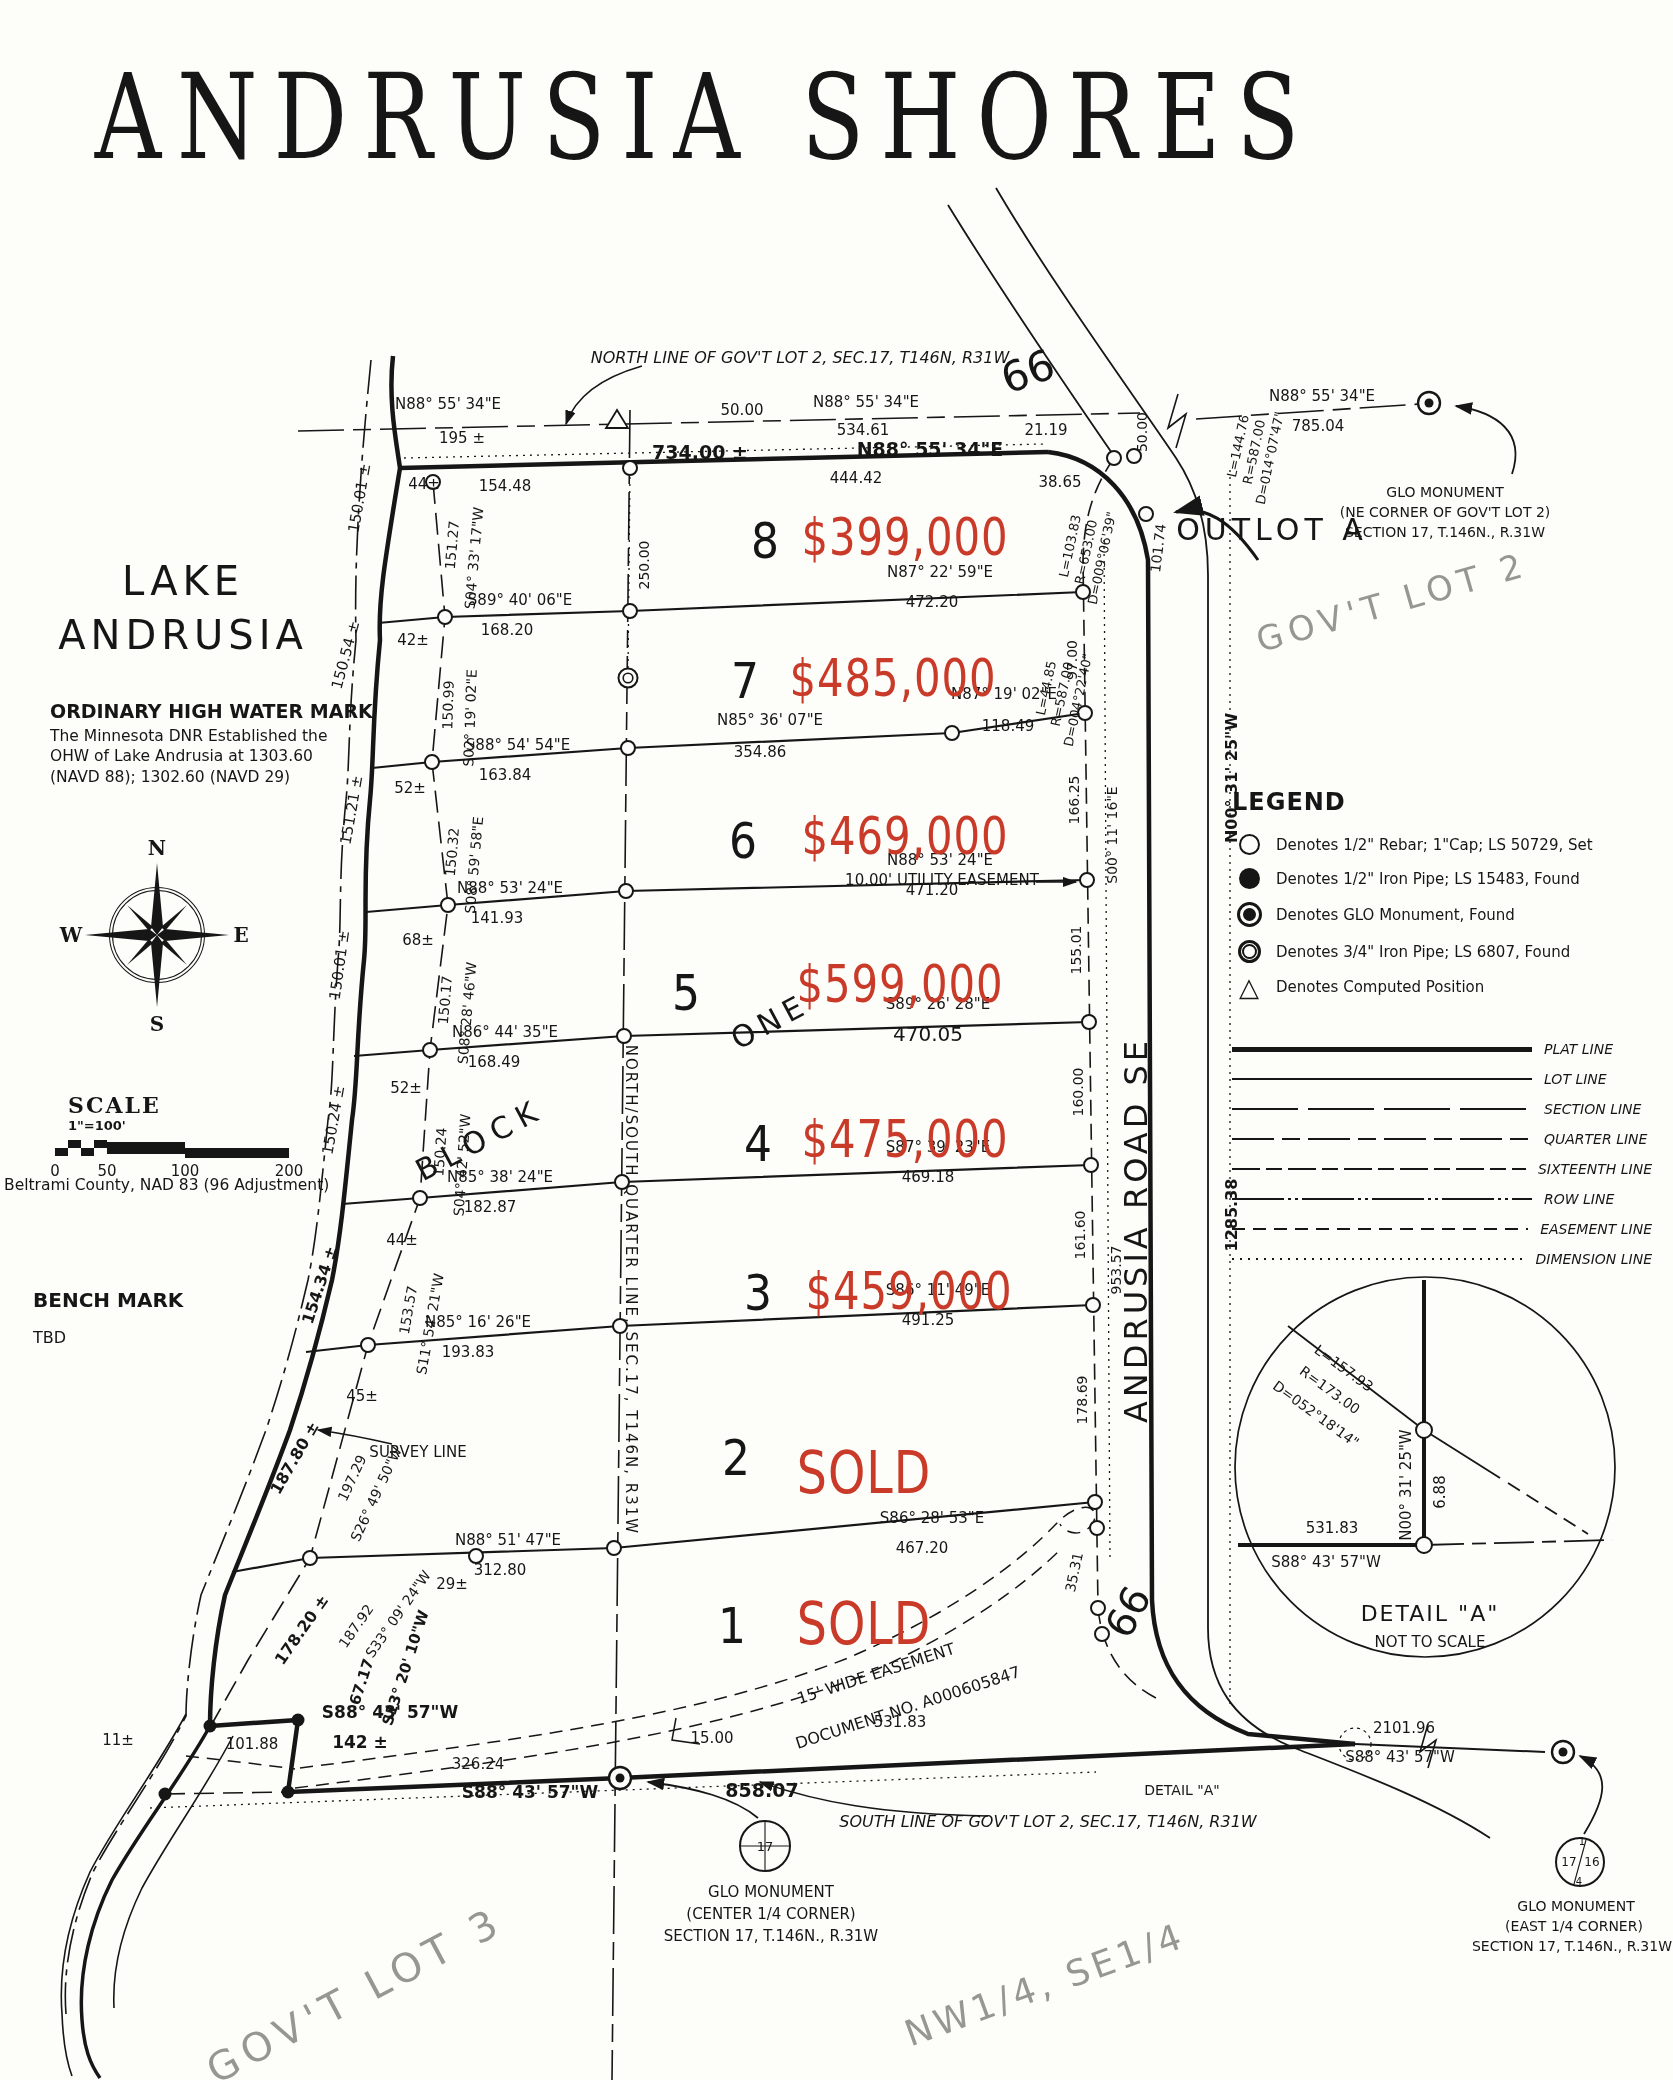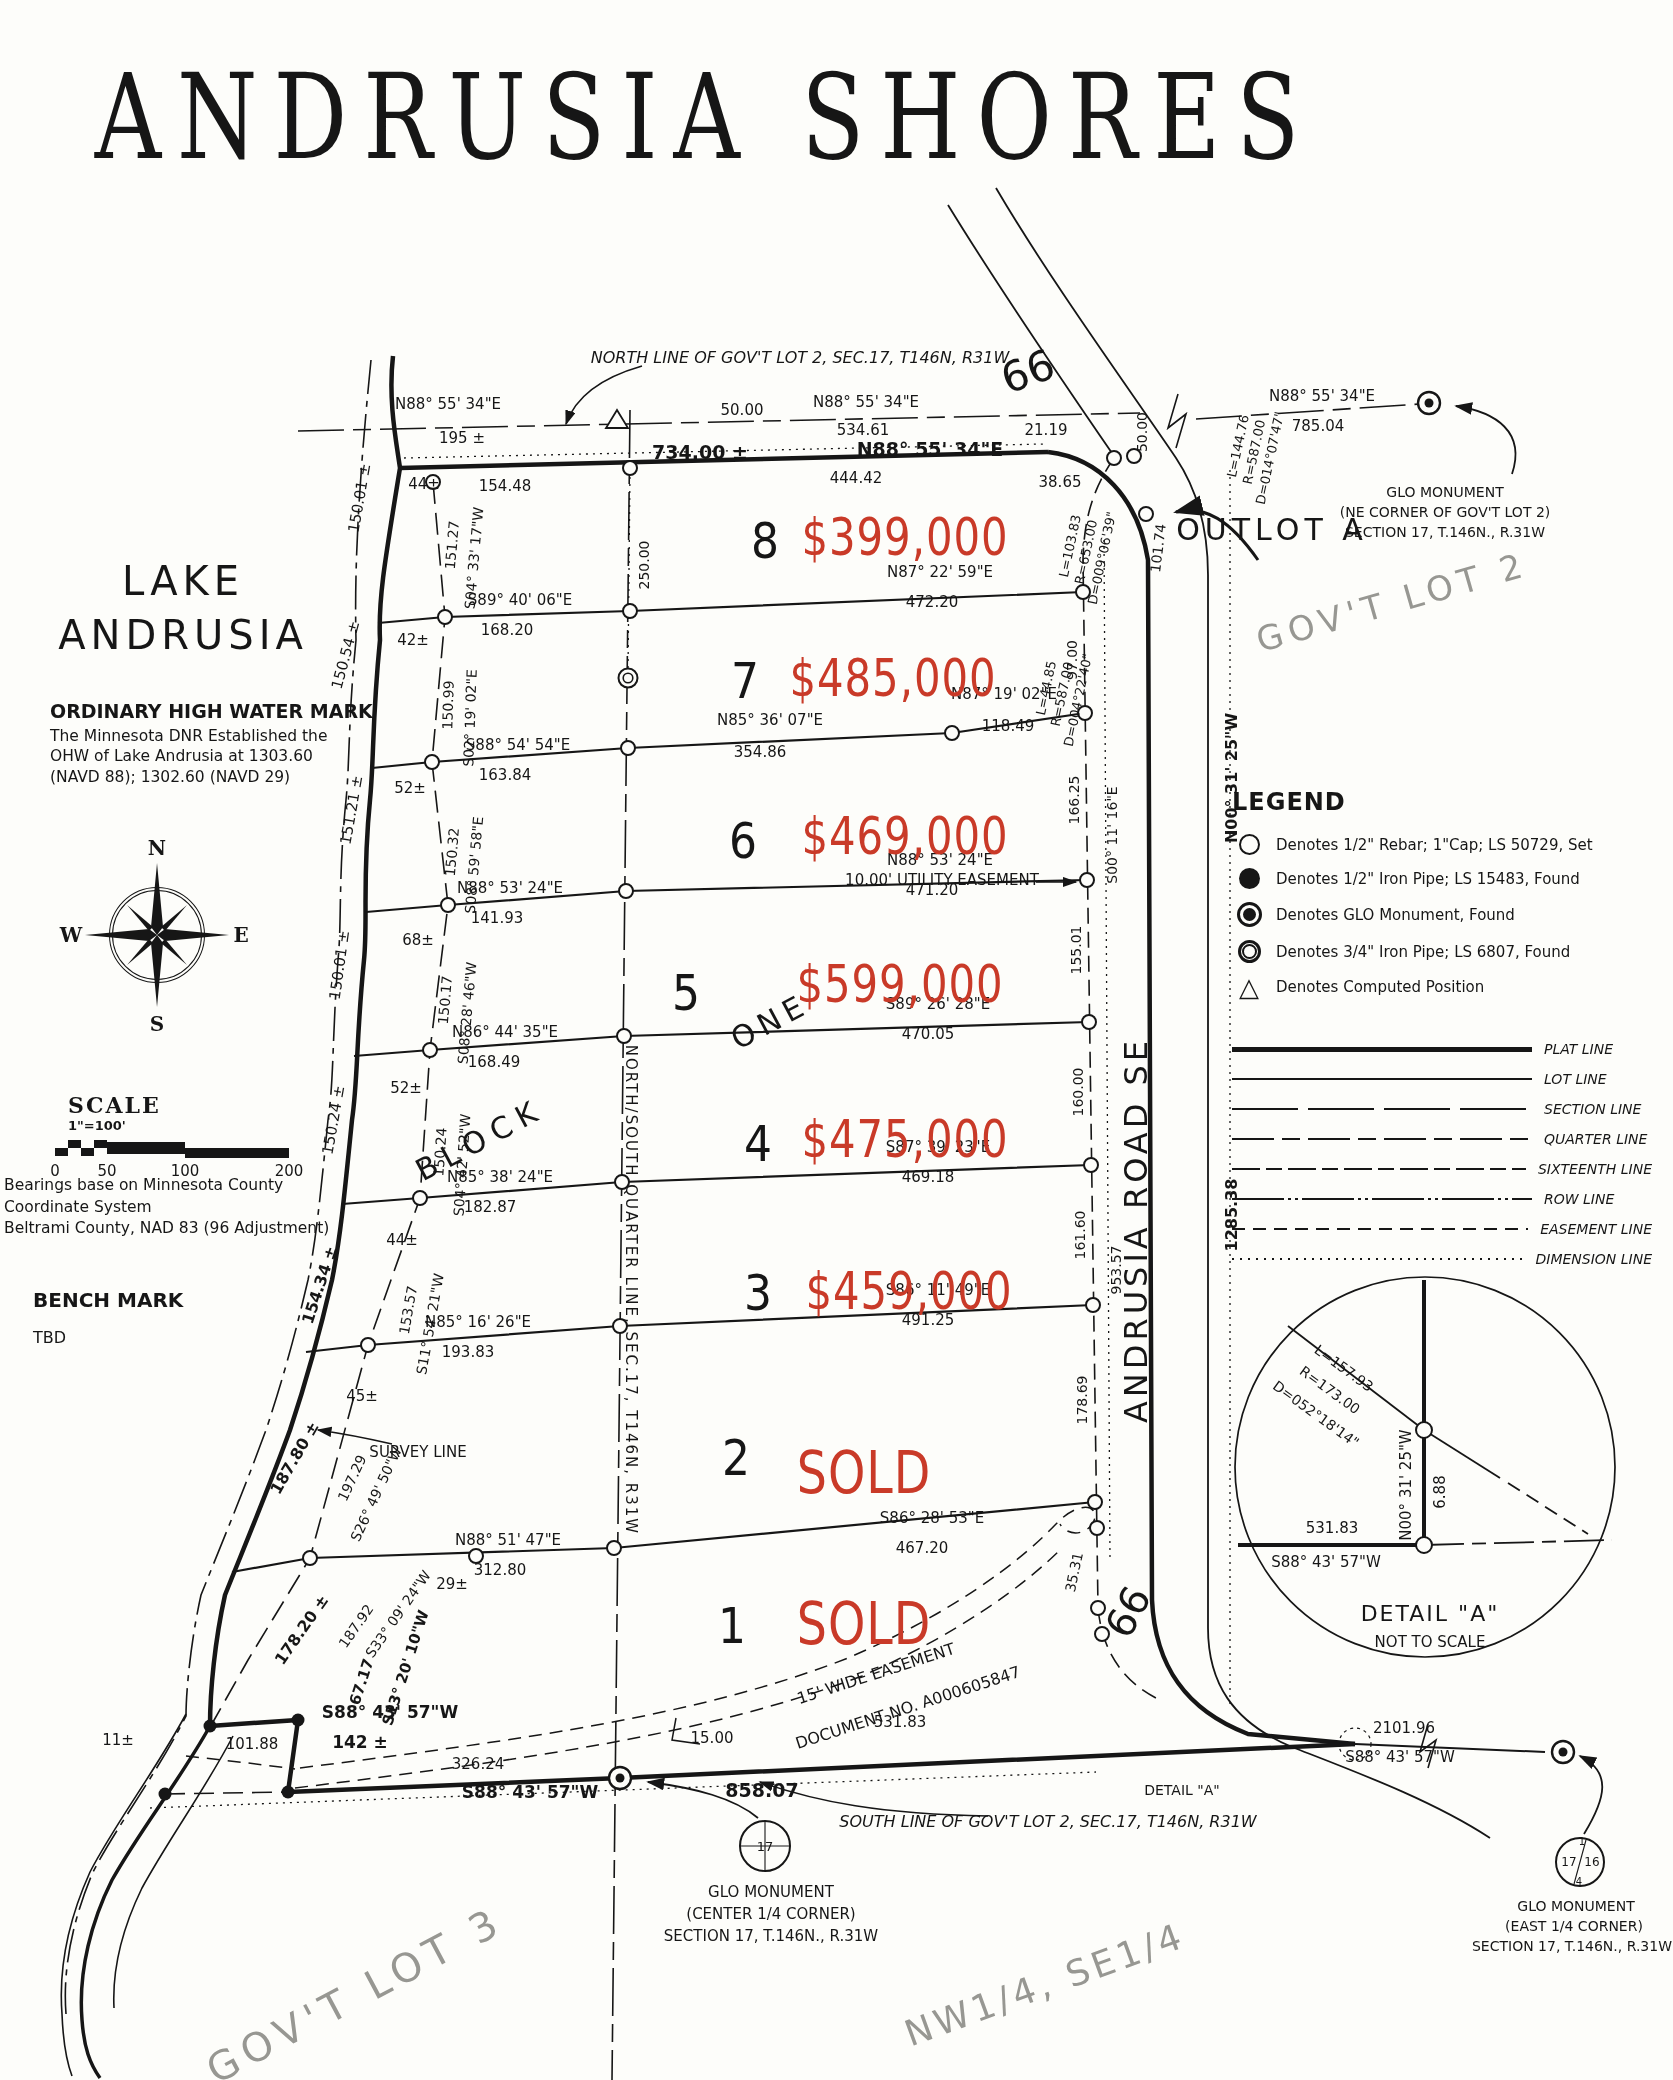--- a/index.html
+++ b/index.html
@@ -234,21 +234,20 @@
     <div>OHW of Lake Andrusia at 1303.60</div>
     <div>(NAVD 88); 1302.60 (NAVD 29)</div>
   </div>
 
   <div class="scalebox">
     <div class="sc-h">SCALE</div>
     <div class="sc-r">1"=100'</div>
   </div>
 
   <div class="bearings">
-    <div>Bearings base on Minnesota County Coordinate System</div>
     <div>Beltrami County, NAD 83 (96 Adjustment)</div>
   </div>
 
   <div class="bench">
     <h3>BENCH MARK</h3>
     <div>TBD</div>
   </div>
 
   <div class="legend">
     <h3>LEGEND</h3>
@@ -391,21 +390,21 @@
       <span class="ml" style="left: 418px; top: 940px; font-size: 15px; transform: translate(-50%, -50%) rotate(0deg);">68±</span>
       <span class="ml" style="left: 340px; top: 965px; font-size: 15px; transform: translate(-50%, -50%) rotate(-82deg);">150.01 ±</span>
       <span class="ml" style="left: 445px; top: 1000px; font-size: 14px; transform: translate(-50%, -50%) rotate(-85deg);">150.17</span>
       <span class="ml" style="left: 467px; top: 1013px; font-size: 14px; transform: translate(-50%, -50%) rotate(-85deg);">S08° 28' 46"W</span>
       <span class="ml" style="left: 1076px; top: 950px; font-size: 14px; transform: translate(-50%, -50%) rotate(-90deg);">155.01</span>
       <span class="ml" style="left: 1112px; top: 835px; font-size: 14px; transform: translate(-50%, -50%) rotate(-90deg);">S00° 11' 16"E</span>
       <span class="ml" style="left: 770px; top: 1022px; font-size: 30px; letter-spacing: 6px; transform: translate(-50%, -50%) rotate(-28deg);">ONE</span>
       <span class="ml" style="left: 505px; top: 1032px; font-size: 15px; transform: translate(-50%, -50%) rotate(0deg);">N86° 44' 35"E</span>
       <span class="ml" style="left: 494px; top: 1062px; font-size: 15px; transform: translate(-50%, -50%) rotate(0deg);">168.49</span>
       <span class="ml" style="left: 938px; top: 1004px; font-size: 15px; transform: translate(-50%, -50%) rotate(0deg);">S89° 26' 28"E</span>
-      <span class="ml" style="left: 928px; top: 1034px; font-size: 15px; transform: translate(-50%, -50%) rotate(0deg);">470.05</span>
+      <span class="ml" style="left: 928px; top: 1034px; font-size: 20px; transform: translate(-50%, -50%) rotate(0deg);">470.05</span>
       <span class="ml" style="left: 406px; top: 1088px; font-size: 15px; transform: translate(-50%, -50%) rotate(0deg);">52±</span>
       <span class="ml" style="left: 334px; top: 1120px; font-size: 15px; transform: translate(-50%, -50%) rotate(-80deg);">150.24 ±</span>
       <span class="ml" style="left: 440px; top: 1152px; font-size: 14px; transform: translate(-50%, -50%) rotate(-86deg);">150.24</span>
       <span class="ml" style="left: 462px; top: 1165px; font-size: 14px; transform: translate(-50%, -50%) rotate(-86deg);">S04° 42' 52"W</span>
       <span class="ml" style="left: 480px; top: 1140px; font-size: 30px; letter-spacing: 8px; transform: translate(-50%, -50%) rotate(-28deg);">BLOCK</span>
       <span class="ml" style="left: 1078px; top: 1092px; font-size: 14px; transform: translate(-50%, -50%) rotate(-90deg);">160.00</span>
       <span class="ml" style="left: 630px; top: 1290px; font-size: 15px; letter-spacing: 2px; transform: translate(-50%, -50%) rotate(90deg);">NORTH/SOUTH QUARTER LINE,  SEC.17, T146N, R31W</span>
       <span class="ml" style="left: 500px; top: 1177px; font-size: 15px; transform: translate(-50%, -50%) rotate(0deg);">N85° 38' 24"E</span>
       <span class="ml" style="left: 490px; top: 1207px; font-size: 15px; transform: translate(-50%, -50%) rotate(0deg);">182.87</span>
       <span class="ml" style="left: 938px; top: 1147px; font-size: 15px; transform: translate(-50%, -50%) rotate(0deg);">S87° 39' 23"E</span>

